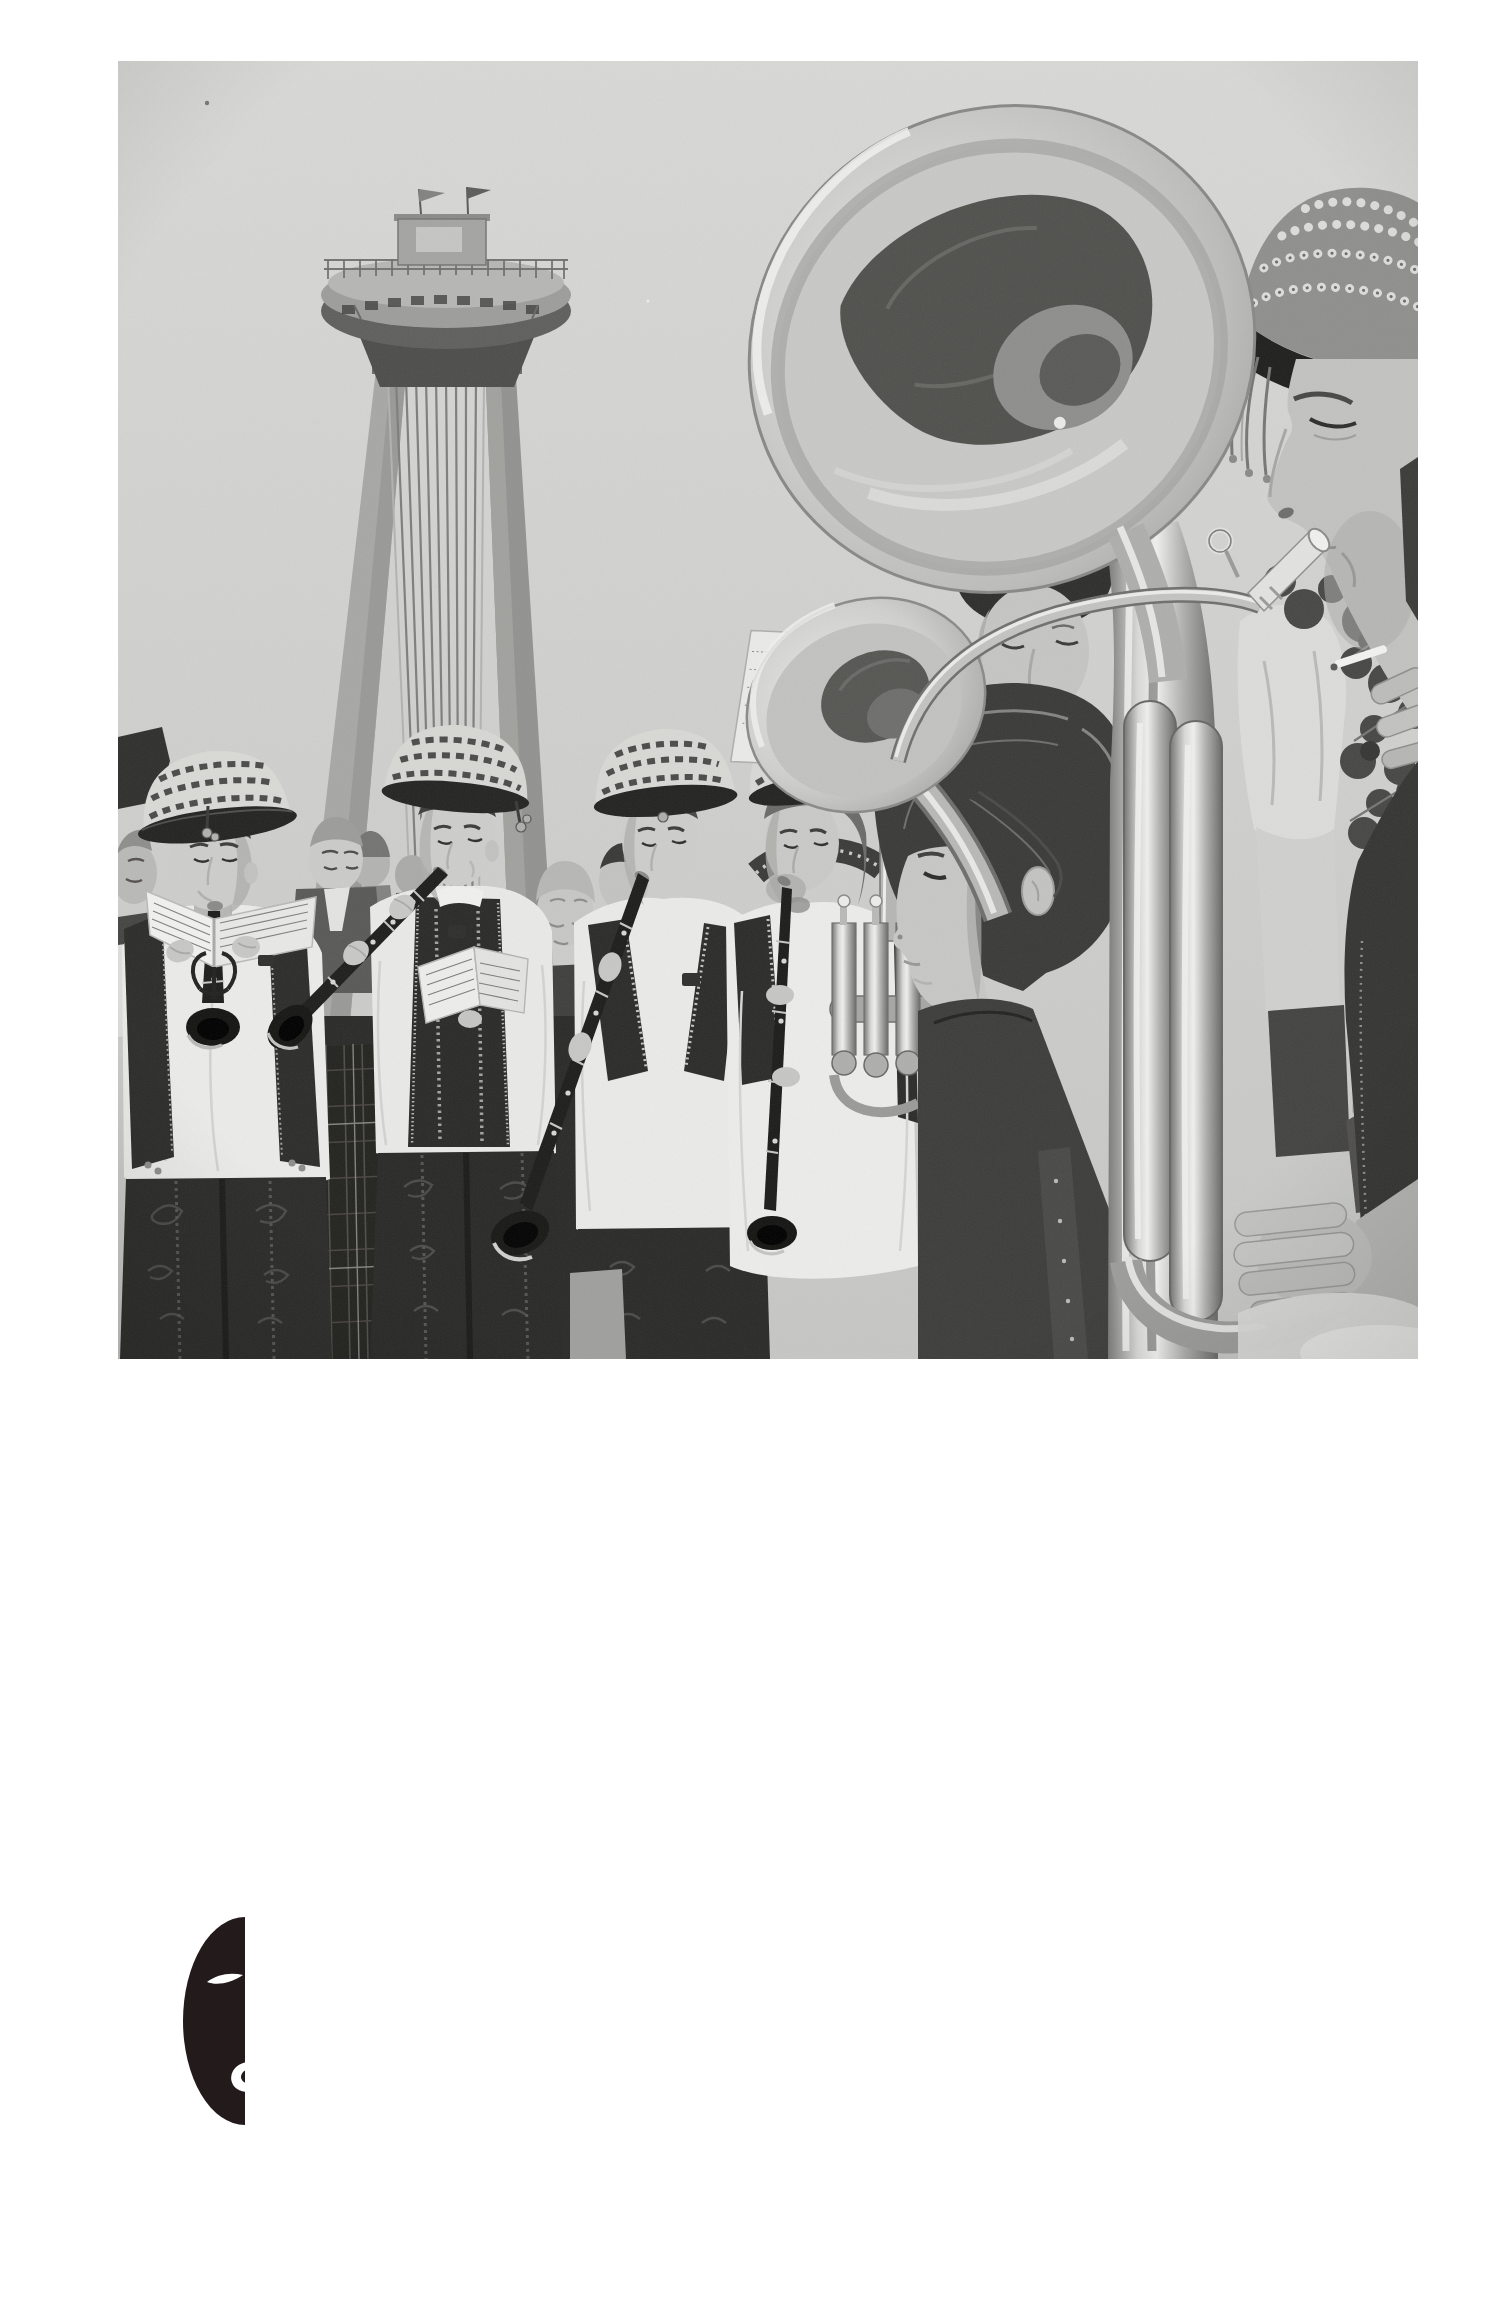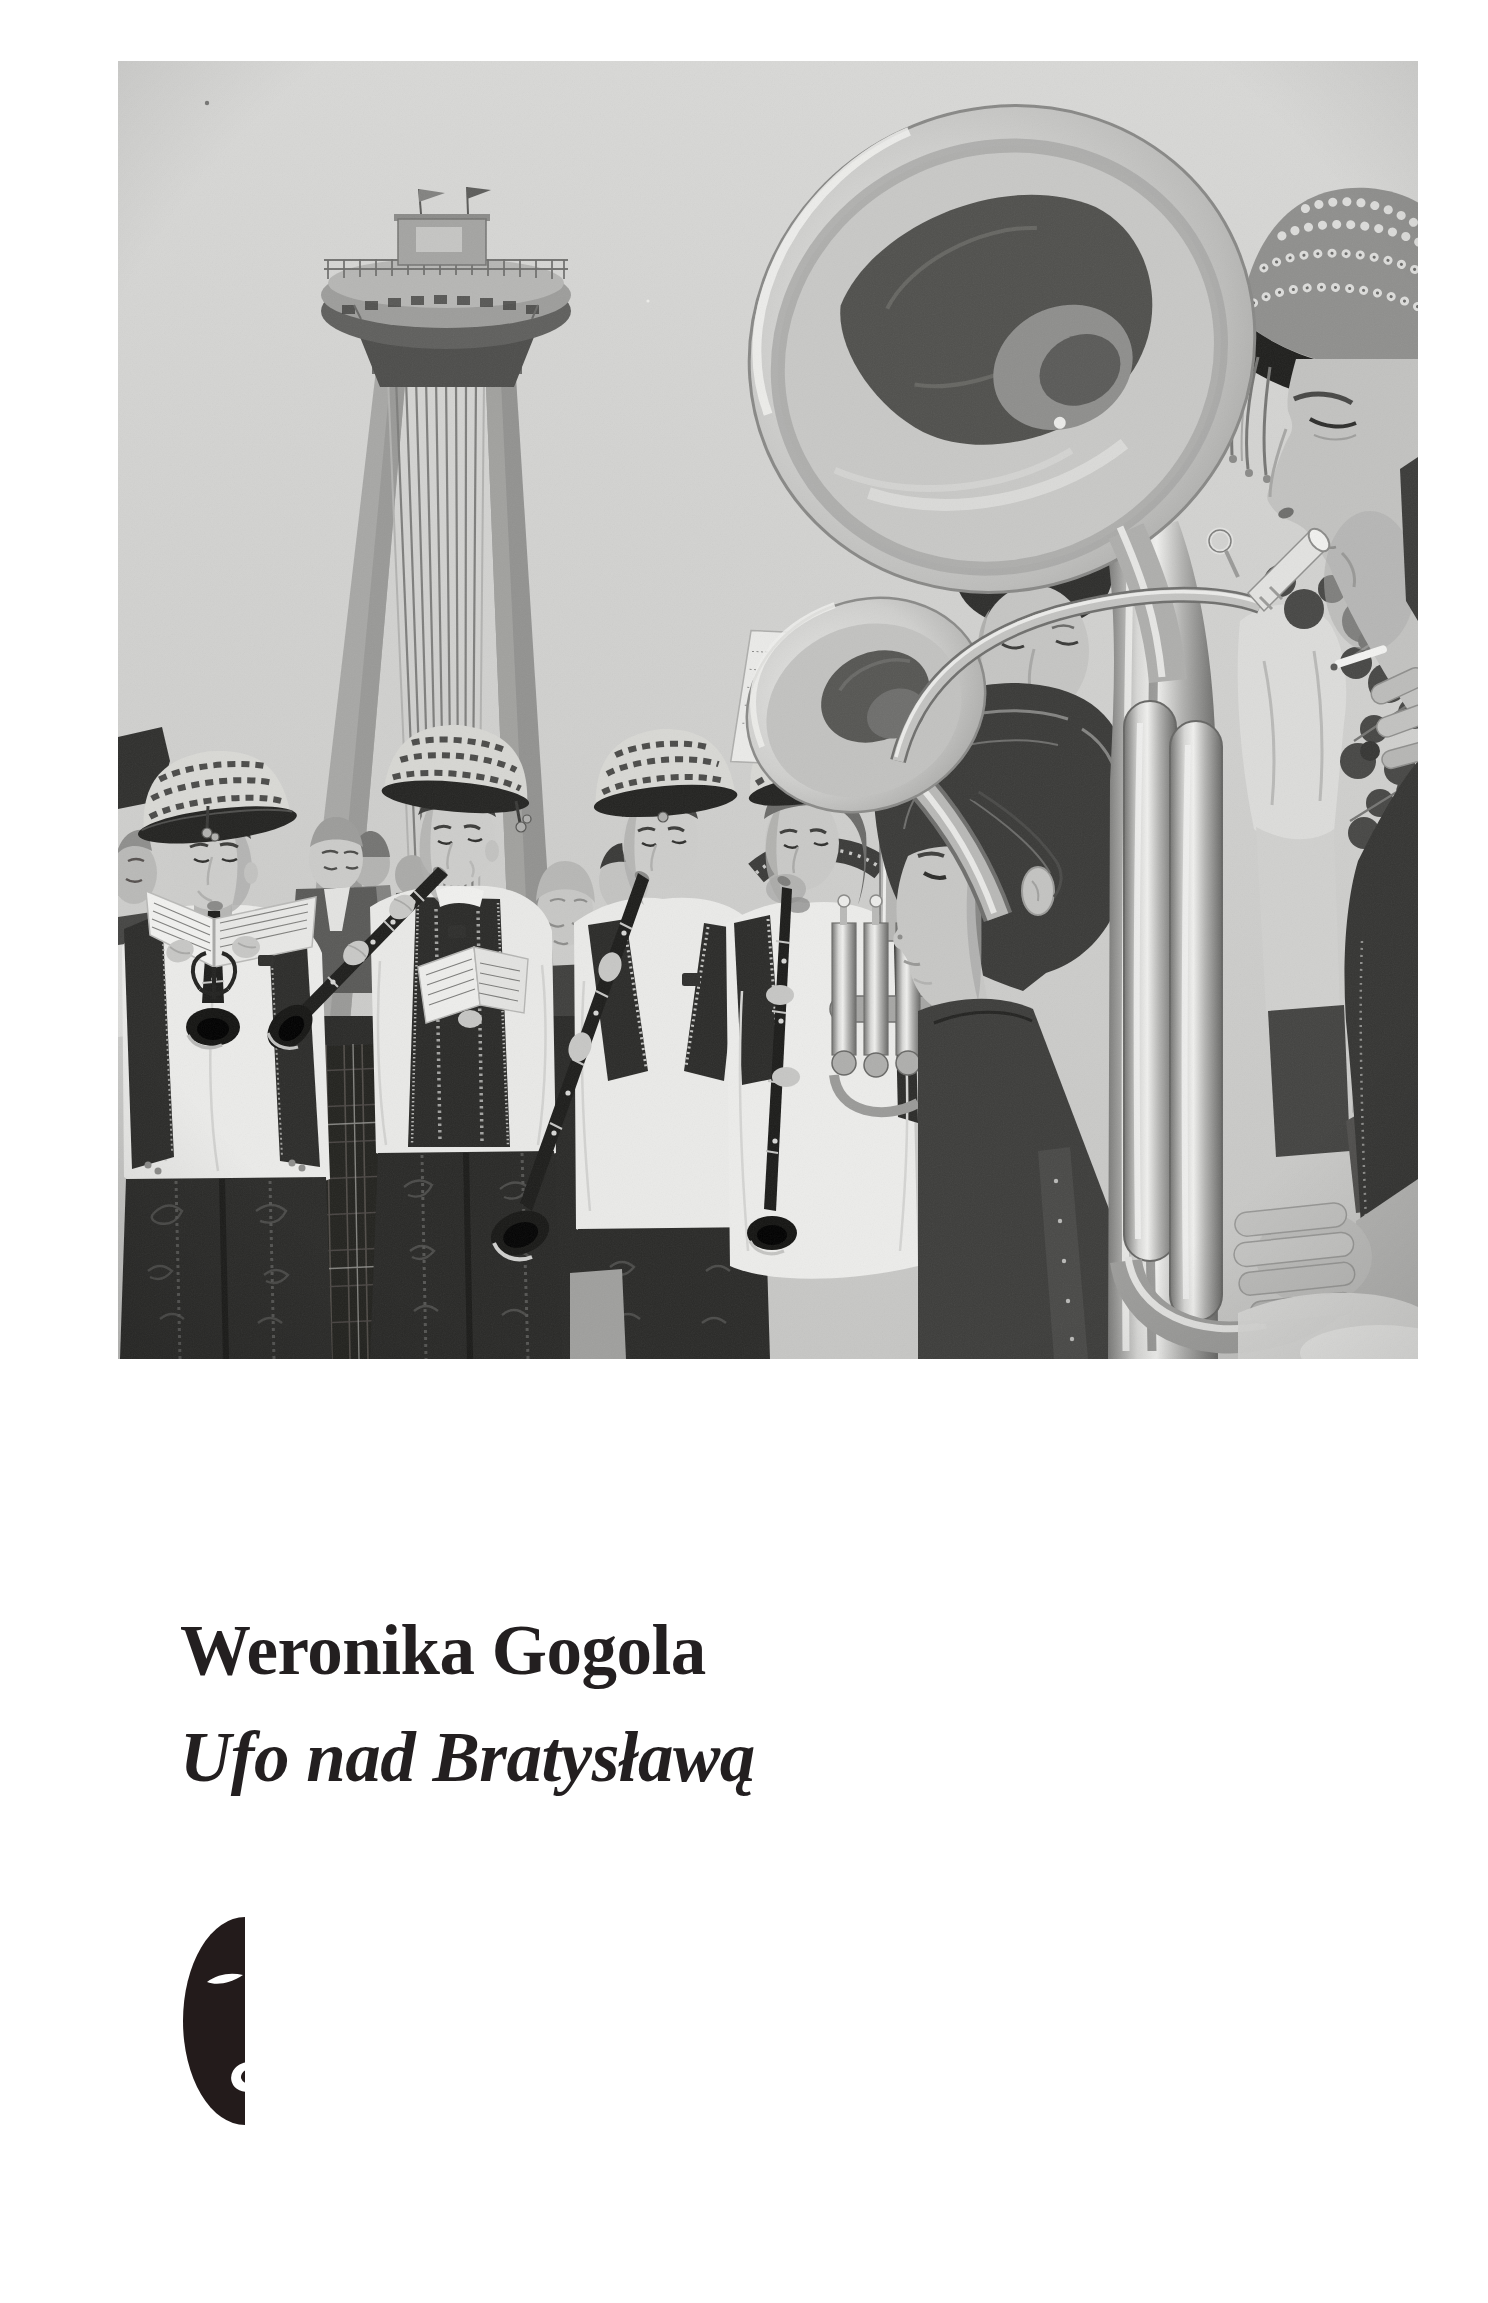--- a/index.html
+++ b/index.html
@@ -644,22 +644,20 @@
       </g>
 
       <path d="M1120,1252 C1180,1226 1260,1226 1300,1246 L1300,1298 L1120,1298 Z" fill="#d9d9d7" opacity="0.95"></path>
       <ellipse cx="1262" cy="1292" rx="80" ry="28" fill="#e8e8e6" opacity="0.9"></ellipse>
 
       <rect x="0" y="0" width="1300" height="1298" filter="url(#grain)" opacity="0.08"></rect>
       <rect x="0" y="0" width="1300" height="1298" fill="url(#vign)"></rect>
     </svg>
   </figure>
 
-  <h1 class="author">Weronika Gogola</h1>
-  <h2 class="title">Ufo nad Bratysławą</h2>
 
   <div class="logo">
     <svg viewBox="0 0 62 208">
       <ellipse cx="62" cy="104" rx="62" ry="104" fill="#231b1b"></ellipse>
       <path d="M24,65 C34,57 48,55 60,58 C48,66 34,69 24,65 Z" fill="#ffffff"></path>
       <g transform="rotate(-18 64 160)">
         <ellipse cx="64" cy="160" rx="16" ry="14.5" fill="#ffffff"></ellipse>
         <ellipse cx="66" cy="160" rx="8" ry="7" fill="#231b1b"></ellipse>
       </g>
       <rect x="62" y="0" width="10" height="208" fill="#ffffff"></rect>

